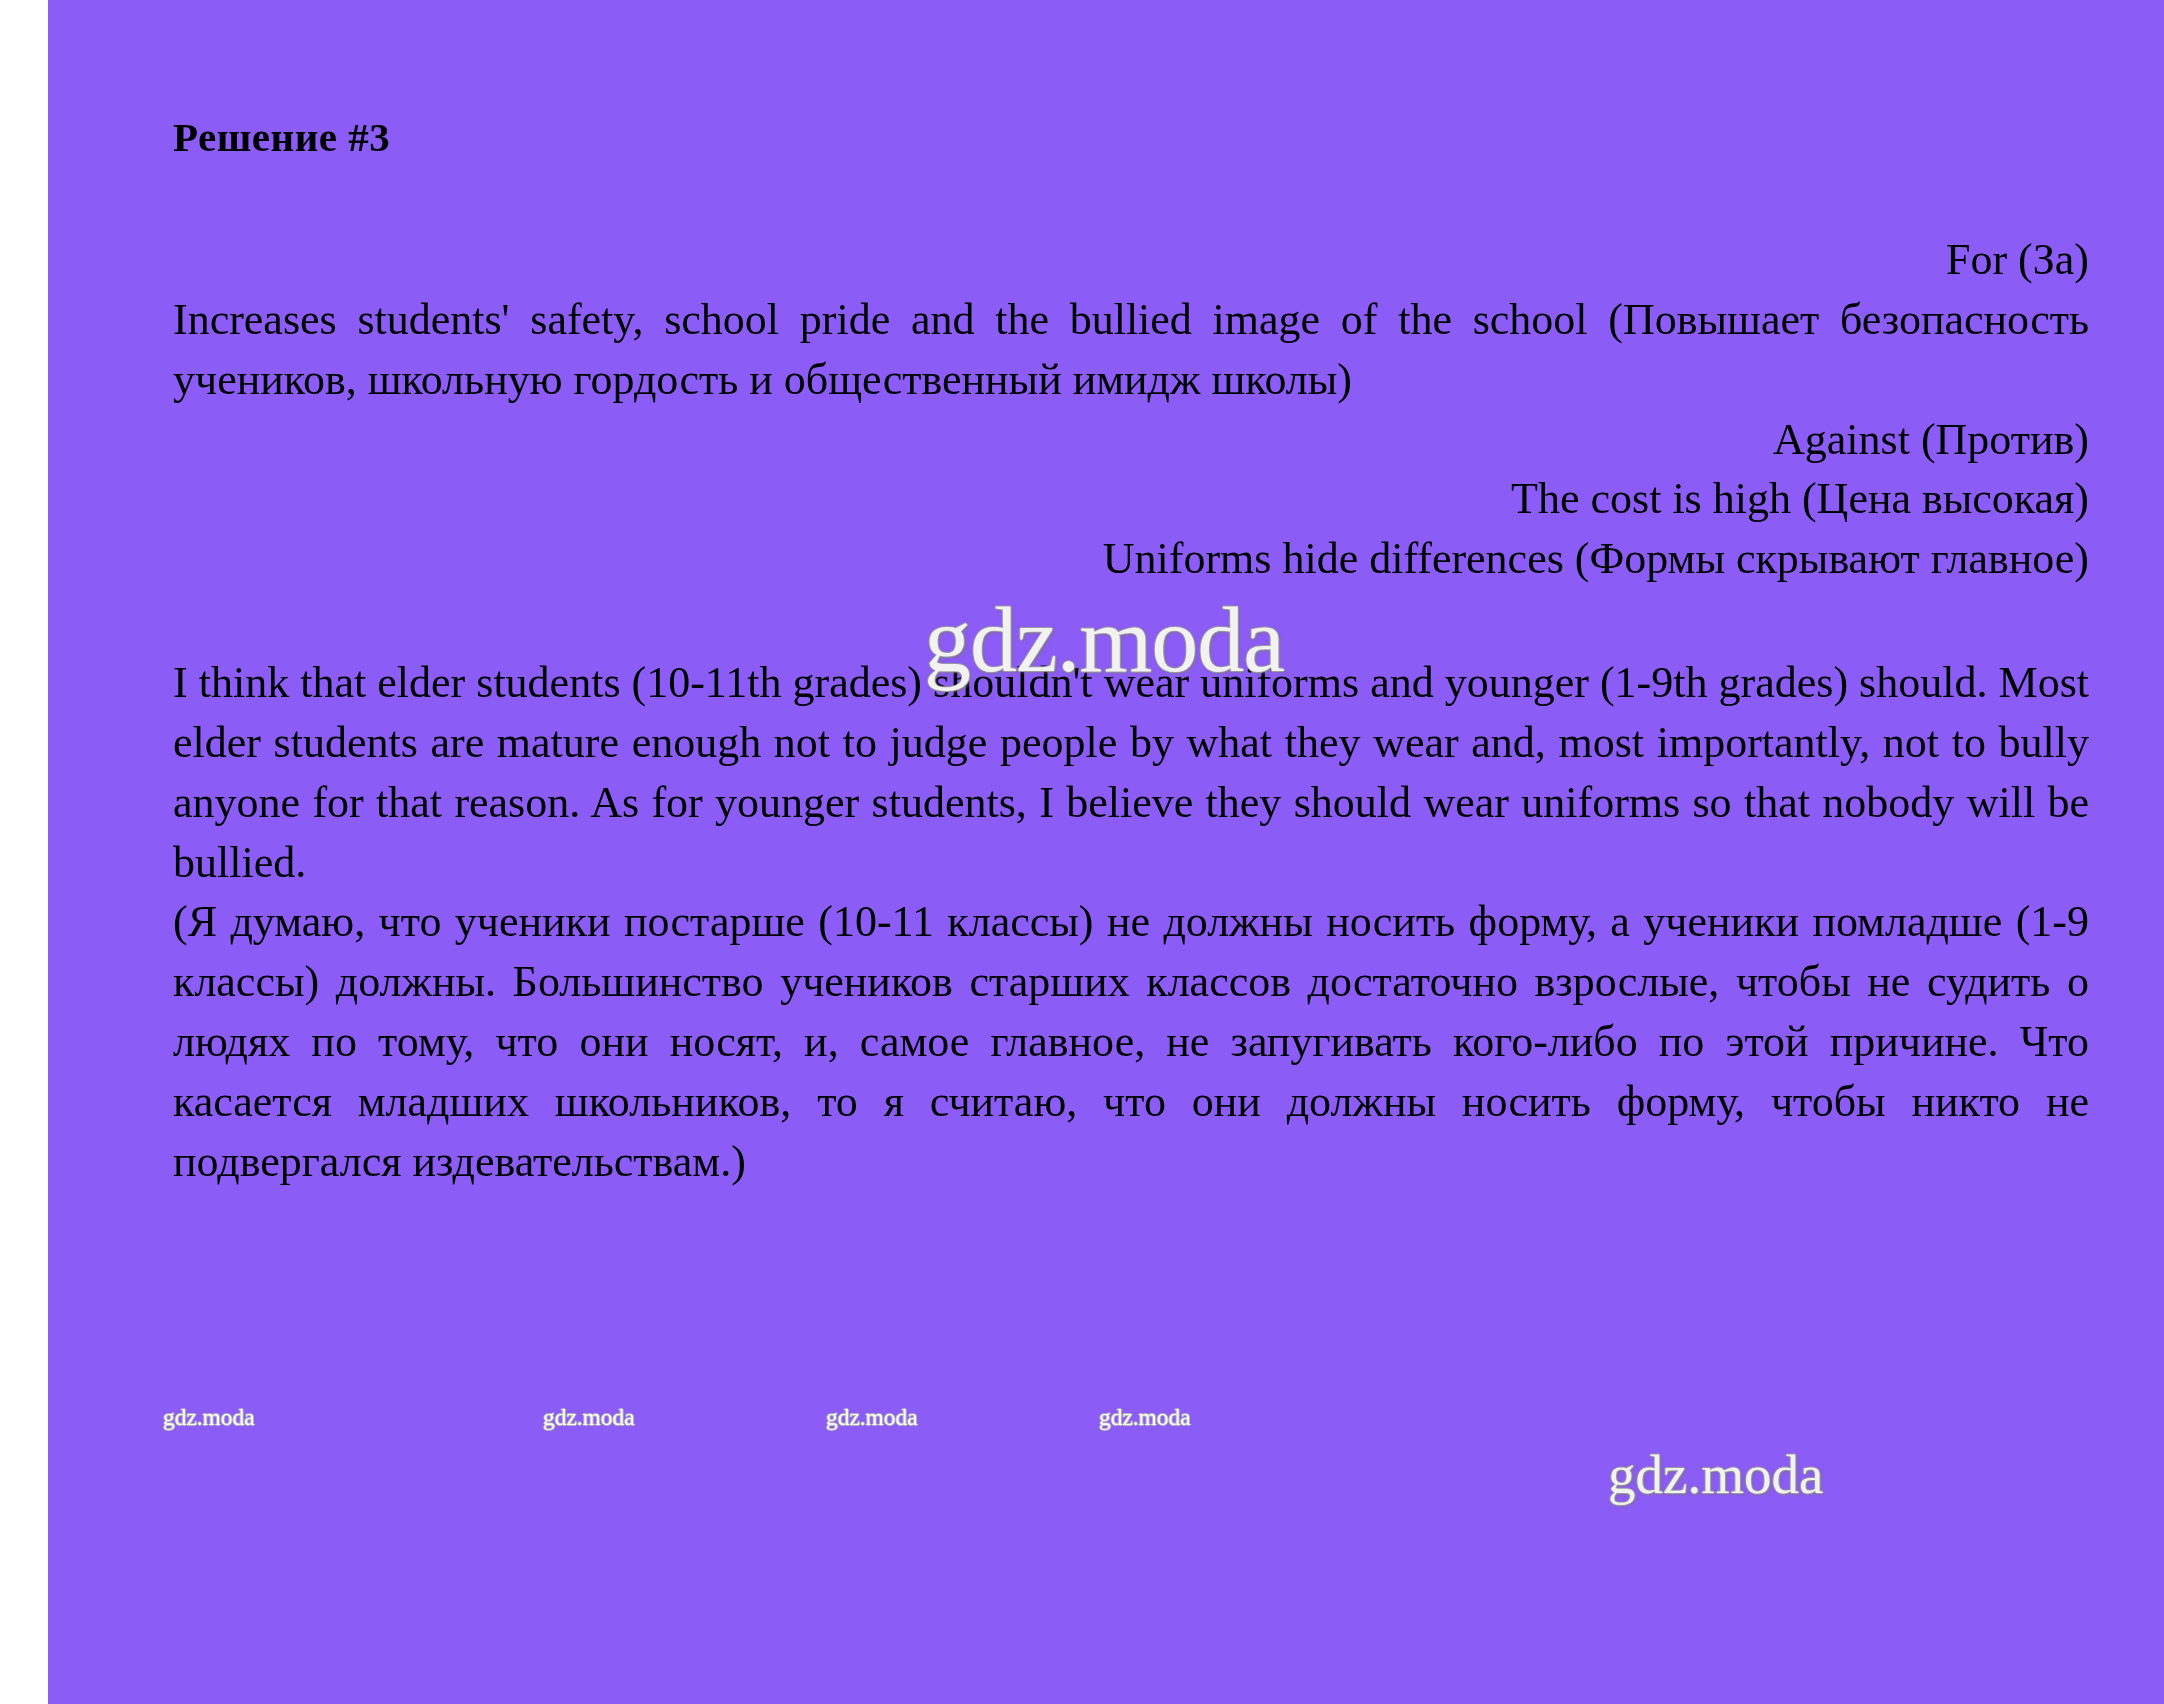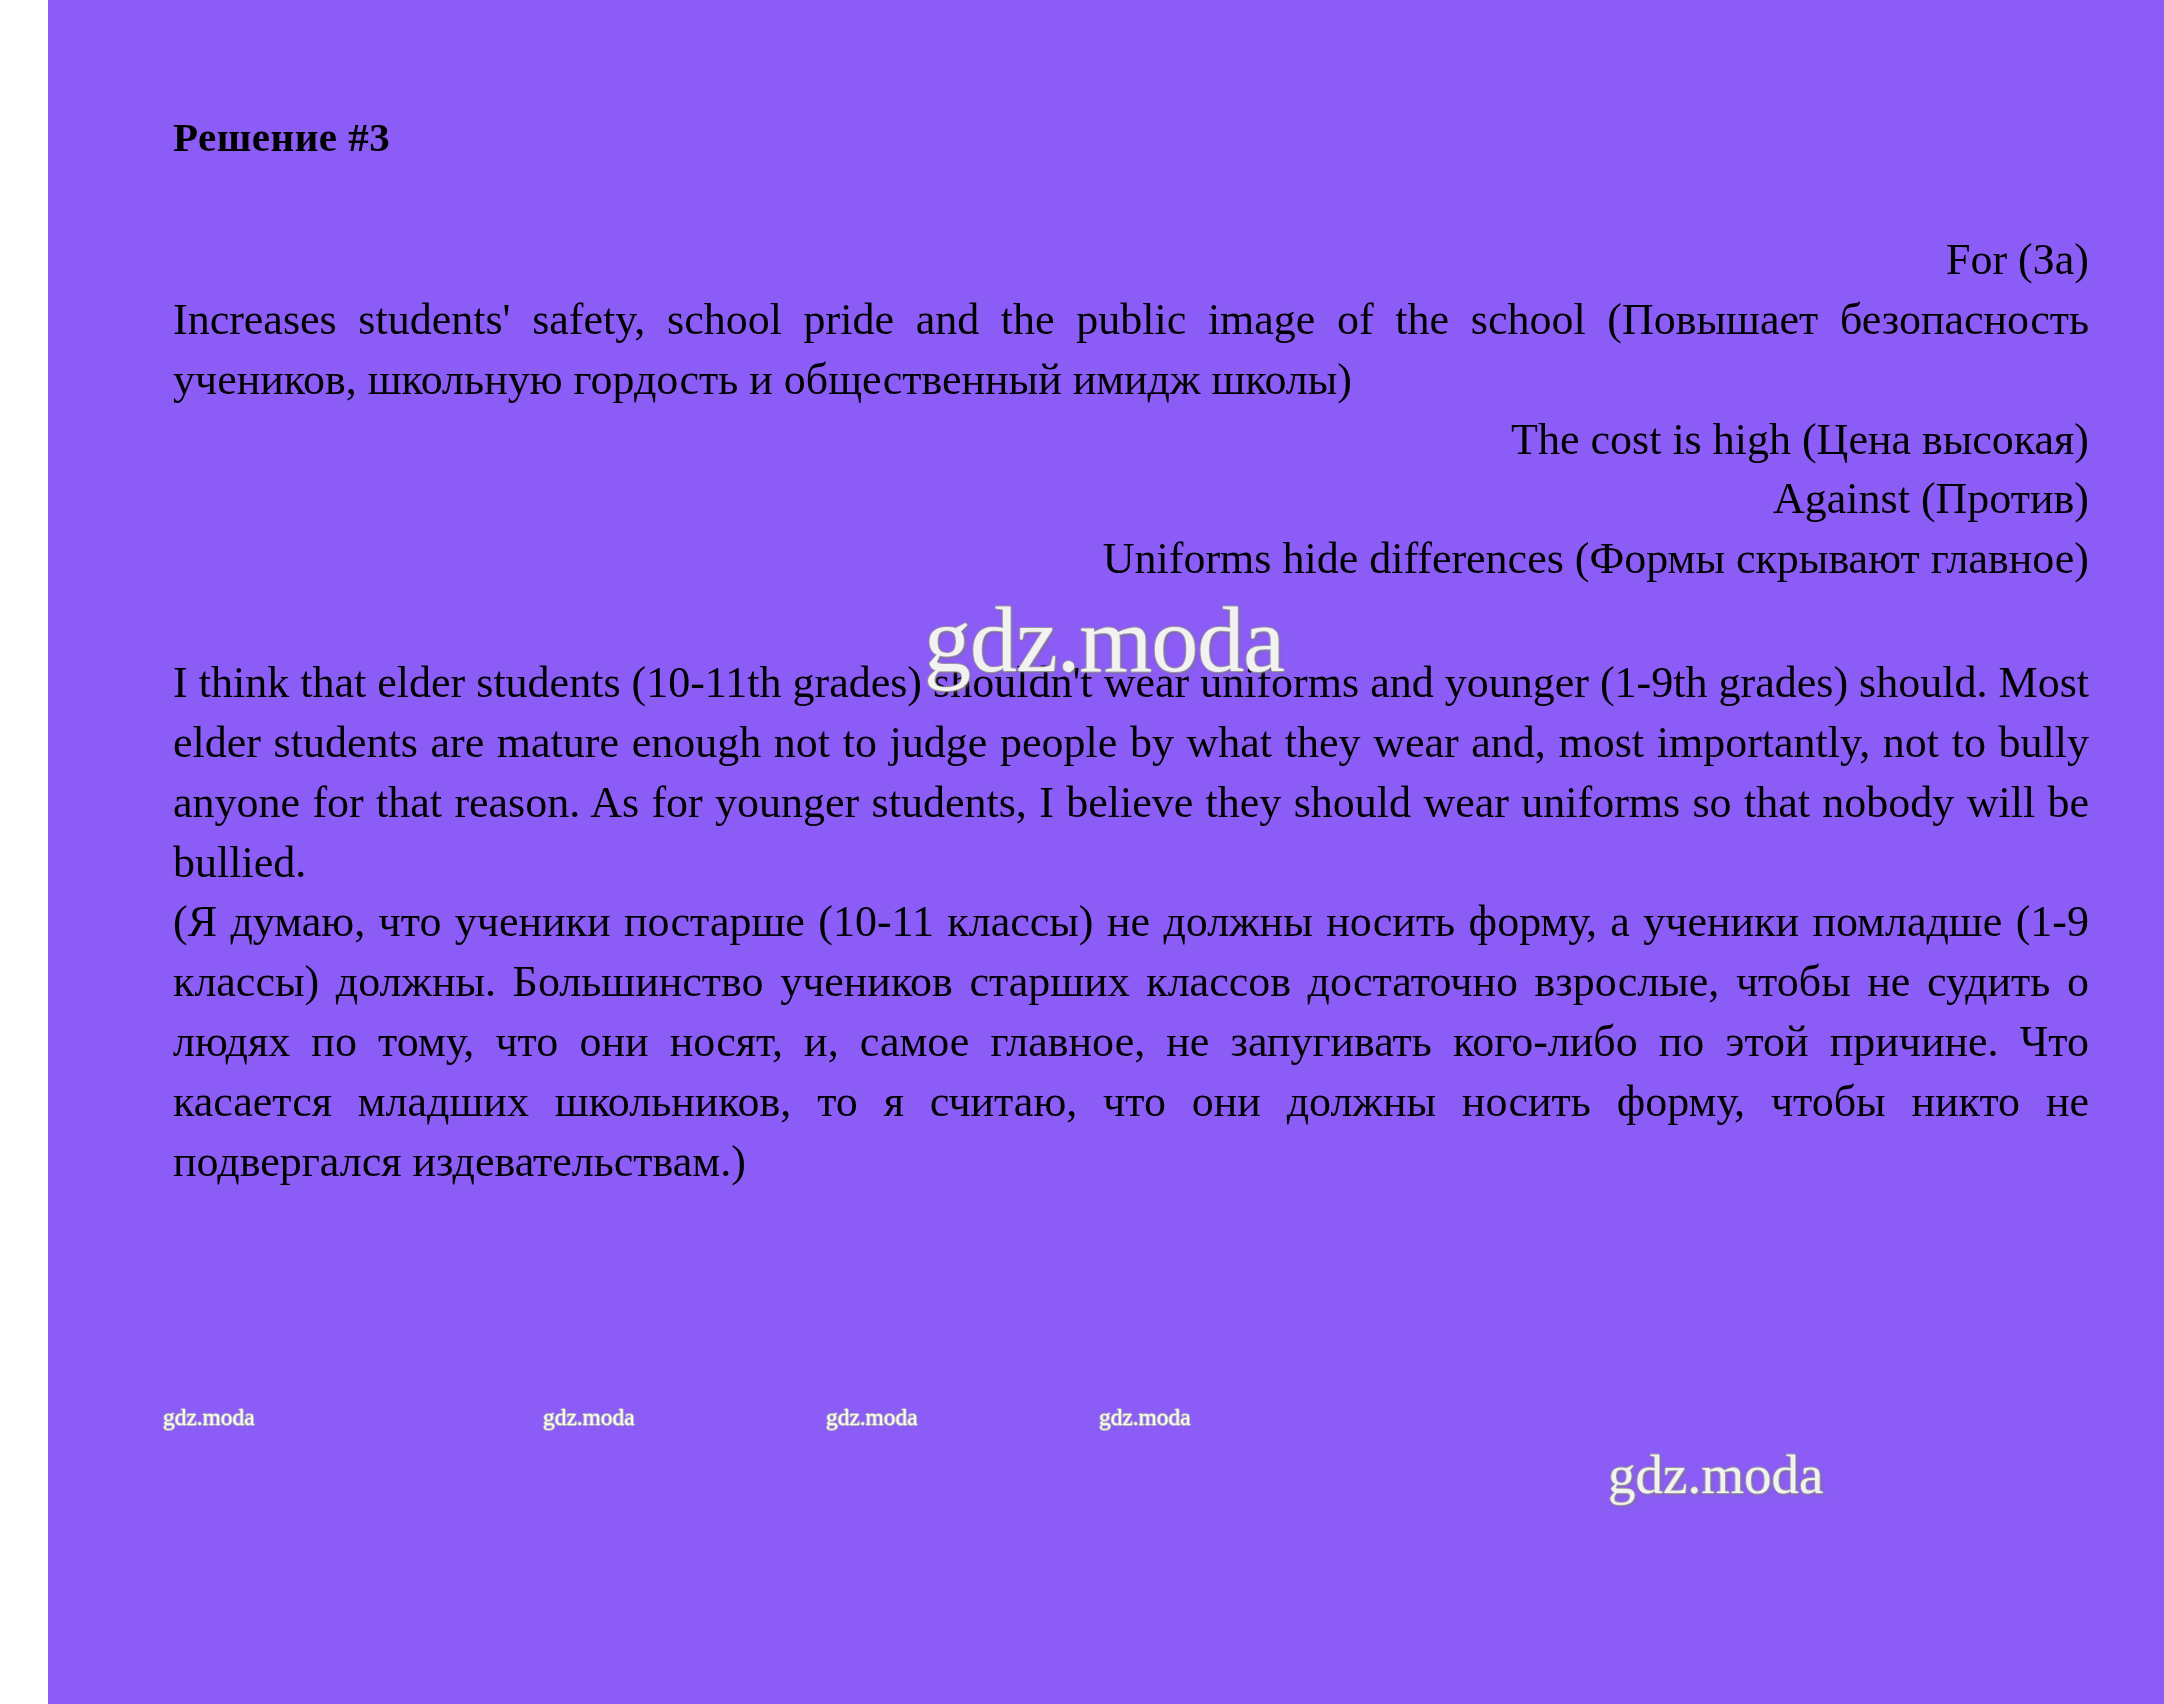--- a/index.html
+++ b/index.html
@@ -98,23 +98,23 @@
 <body>
 
 <div class="page">
 
   <div class="content">
 
     <h1 class="doc-title">Решение #3</h1>
 
     <div class="block">
       <p class="para nojust">For (За)</p>
-      <p class="para">Increases students' safety, school pride and the public image of the school (Повышает безопасность учеников, школьную гордость и общественный имидж школы)</p>
+      <p class="para">Increases students' safety, school pride and the bullied image of the school (Повышает безопасность учеников, школьную гордость и общественный имидж школы)</p>
+      <p class="para nojust">Against (Против)</p>
       <p class="para nojust">The cost is high (Цена высокая)</p>
-      <p class="para nojust">Against (Против)</p>
       <p class="para nojust">Uniforms hide differences (Формы скрывают главное)</p>
     </div>
 
     <div class="gap"></div>
 
     <div class="block body-block">
       <p class="para">I think that elder students (10-11th grades) shouldn't wear uniforms and younger (1-9th grades) should. Most elder students are mature enough not to judge people by what they wear and, most importantly, not to bully anyone for that reason. As for younger students, I believe they should wear uniforms so that nobody will be bullied.</p>
       <p class="para">(Я думаю, что ученики постарше (10-11 классы) не должны носить форму, а ученики помладше (1-9 классы) должны. Большинство учеников старших классов достаточно взрослые, чтобы не судить о людях по тому, что они носят, и, самое главное, не запугивать кого-либо по этой причине. Что касается младших школьников, то я считаю, что они должны носить форму, чтобы никто не подвергался издевательствам.)</p>
     </div>
 

